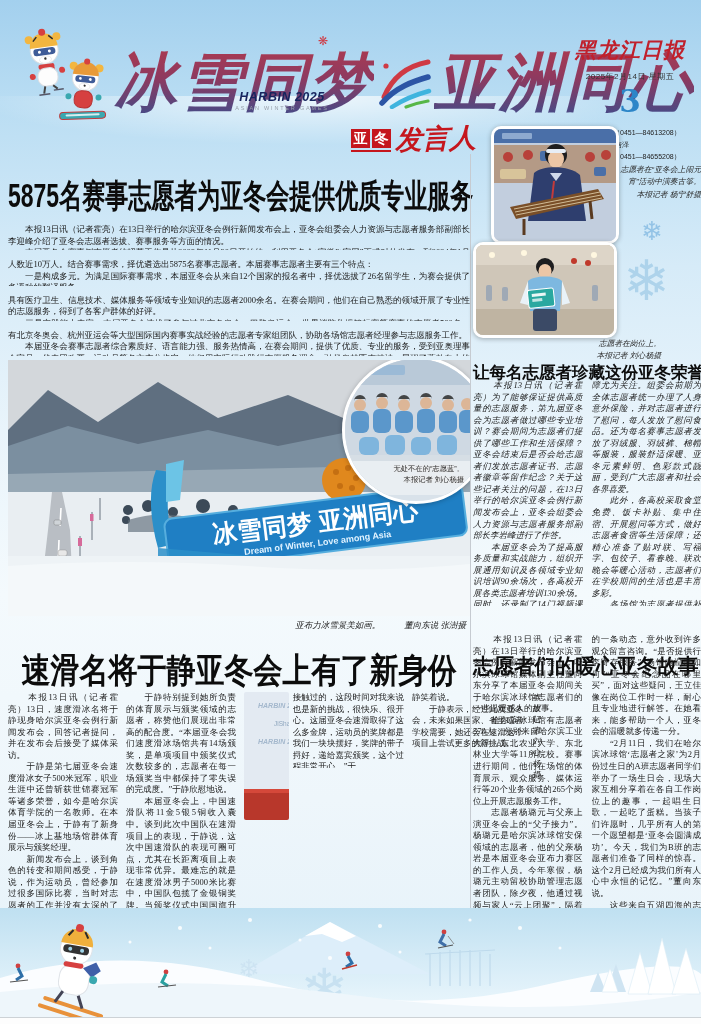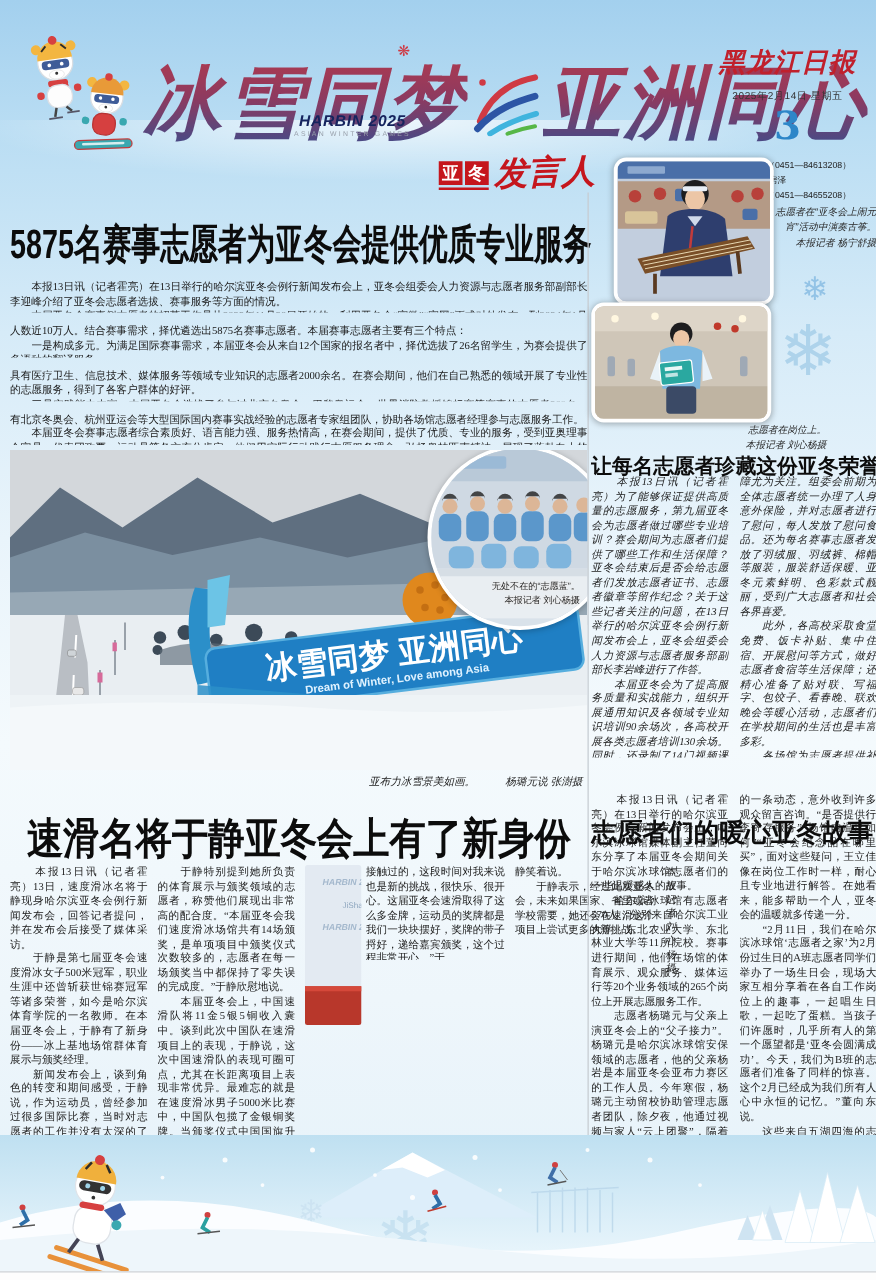--- a/index.html
+++ b/index.html
@@ -259,21 +259,21 @@
       </svg>
     </div>
     <div class="inset-caption">
       <span>无处不在的“志愿蓝”。</span><br>
       <span>本报记者 刘心杨摄</span>
     </div>
   </div>
 
   <div class="abs photo-caption-row">
     <span>亚布力冰雪景美如画。</span>
-    <span>杨璐元说 张澍摄</span>
+    <span>董向东说 张澍摄</span>
   </div>
 
   <div class="abs feature-headline">速滑名将于静亚冬会上有了新身份</div>
 
   <div class="abs feature-body">
     <div class="col fcol">　　本报13日讯（记者霍亮）13日，速度滑冰名将于静现身哈尔滨亚冬会例行新闻发布会，回答记者提问，并在发布会后接受了媒体采访。
 　　于静是第七届亚冬会速度滑冰女子500米冠军，职业生涯中还曾斩获世锦赛冠军等诸多荣誉，如今是哈尔滨体育学院的一名教师。在本届亚冬会上，于静有了新身份——冰上基地场馆群体育展示与颁奖经理。
 　　新闻发布会上，谈到角色的转变和期间感受，于静说，作为运动员，曾经参加过很多国际比赛，当时对志愿者的工作并没有太深的了解，以新的身份参加本届亚冬会才发现志愿者们的工作远比想象中辛苦。比如中午12点的赛事，志愿者在早上七八点之前就已经到达场馆进行赛事准备。</div>
     <div class="col fcol">　　于静特别提到她所负责的体育展示与颁奖领域的志愿者，称赞他们展现出非常高的配合度。“本届亚冬会我们速度滑冰场馆共有14场颁奖，是单项项目中颁奖仪式次数较多的，志愿者在每一场颁奖当中都保持了零失误的完成度。”于静欣慰地说。
 　　本届亚冬会上，中国速滑队将11金5银5铜收入囊中。谈到此次中国队在速滑项目上的表现，于静说，这次中国速滑队的表现可圈可点，尤其在长距离项目上表现非常优异。最难忘的就是在速度滑冰男子5000米比赛中，中国队包揽了金银铜奖牌。当颁奖仪式中国国旗升起来的时候，她落泪了。“特别感动，颁了那么多场次，中国队很不容易，尤其是速度滑冰男子长距离，这是一个很辛苦的项目。”于静感慨道。

